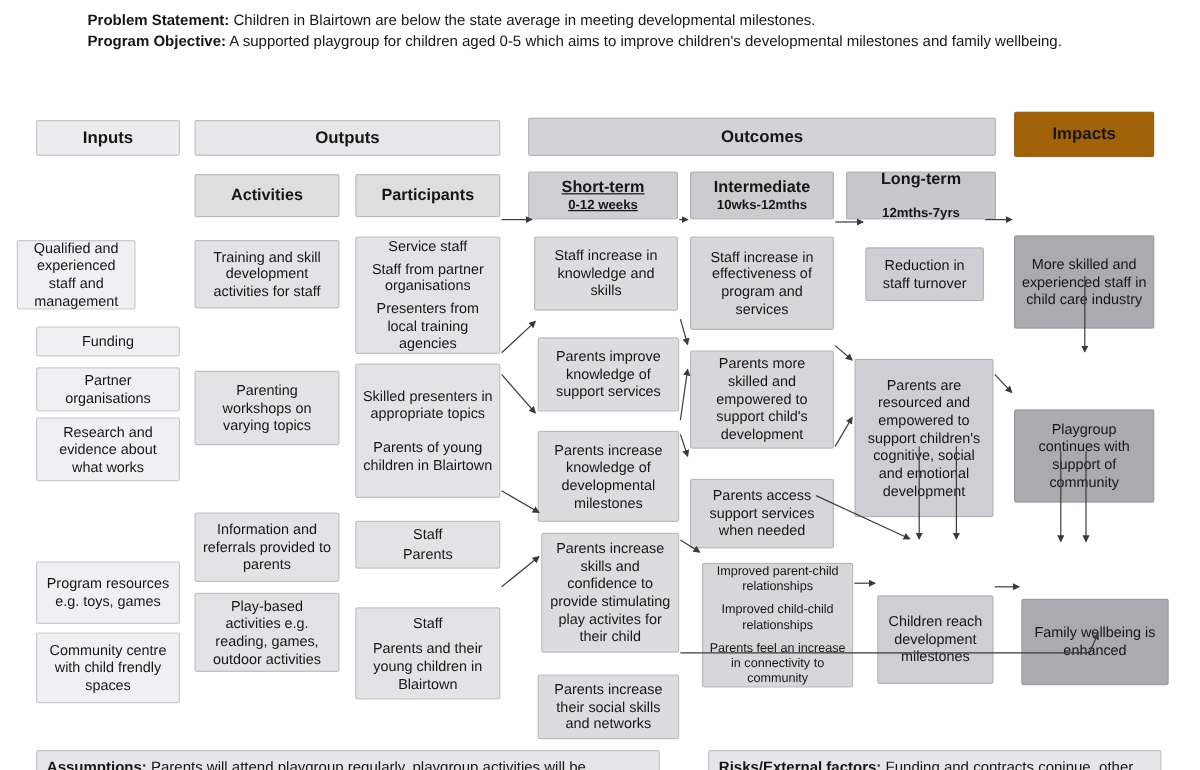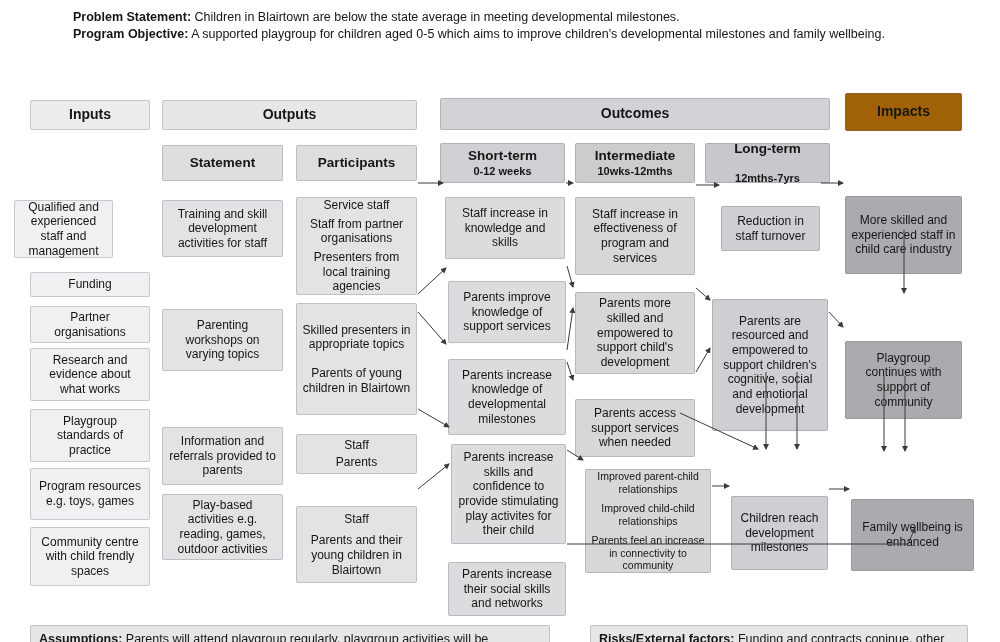--- a/index.html
+++ b/index.html
@@ -17,21 +17,21 @@
   .hdr2 { font-weight:bold; font-size:13.5px; }
   .sub  { font-weight:bold; font-size:11px; margin-top:1px; }
 
   .c-top-in  { background:#ececef; }
   .c-top-out { background:#e7e7ea; }
   .c-top-oc  { background:#d3d3d7; }
   .c-top-im  { background:#a16207; }
   .c-in      { background:#f0f0f3; }
   .c-acth    { background:#dededf; }
   .c-act     { background:#e3e3e6; }
-  .c-sth     { background:#d0d0d4; }
+  .c-sth     { background:#d0d0d4;text-decoration:underline; }
   .c-st      { background:#dcdcdf; }
   .c-inth    { background:#cccccf; }
   .c-int     { background:#d7d7da; }
   .c-lth     { background:#c8c8cc;gap:13px; }
   .c-lt      { background:#cfcfd3; }
   .c-imp     { background:#ababaf; }
   .c-foot    { background:#e6e6e9; }
 
   .lines { gap:4px;align-items:center; }
   .g2  { gap:2px; }
@@ -55,41 +55,40 @@
   <div class="topline" style="top:26px">
     <span class="bold">Program Objective:</span>
     <span>A supported playgroup for children aged 0-5 which aims to improve children's developmental milestones and family wellbeing.</span>
   </div>
 
   <div class="box c-top-in hdr" style="left:30px;top:55px;width:120px;height:30px">Inputs</div>
   <div class="box c-top-out hdr" style="left:162px;top:55px;width:255px;height:30px">Outputs</div>
   <div class="box c-top-oc hdr" style="left:440px;top:53px;width:390px;height:32px">Outcomes</div>
   <div class="box c-top-im hdr" style="left:845px;top:48px;width:117px;height:38px">Impacts</div>
 
-  <div class="box c-acth hdr2" style="left:162px;top:100px;width:121px;height:36px">Statement</div>
+  <div class="box c-acth hdr2" style="left:162px;top:100px;width:121px;height:36px">Activities</div>
   <div class="box c-acth hdr2" style="left:296px;top:100px;width:121px;height:36px">Participants</div>
 
   <div class="box c-sth" style="left:440px;top:98px;width:125px;height:40px">
     <div class="hdr2">Short-term</div>
     <div class="sub">0-12 weeks</div>
   </div>
   <div class="box c-inth" style="left:575px;top:98px;width:120px;height:40px">
     <div class="hdr2">Intermediate</div>
     <div class="sub">10wks-12mths</div>
   </div>
   <div class="box c-lth" style="left:705px;top:98px;width:125px;height:40px">
     <div class="hdr2">Long-term</div>
     <div class="sub">12mths-7yrs</div>
   </div>
 
   <div class="box c-in" style="left:14px;top:155px;width:99px;height:58px">Qualified and experienced staff and management</div>
   <div class="box c-in" style="left:30px;top:227px;width:120px;height:25px">Funding</div>
   <div class="box c-in" style="left:30px;top:261px;width:120px;height:37px">Partner organisations</div>
   <div class="box c-in" style="left:30px;top:303px;width:120px;height:53px">Research and evidence about what works</div>
-  <div class="box c-in" style="left:30px;top:364px;width:120px;height:53px">Playgroup standards of practice</div>
   <div class="box c-in" style="left:30px;top:423px;width:120px;height:52px">Program resources e.g. toys, games</div>
   <div class="box c-in" style="left:30px;top:482px;width:120px;height:59px">Community centre with child frendly spaces</div>
 
   <div class="box c-act" style="left:162px;top:155px;width:121px;height:57px">Training and skill development activities for staff</div>
   <div class="box c-act" style="left:162px;top:264px;width:121px;height:62px">Parenting workshops on varying topics</div>
   <div class="box c-act" style="left:162px;top:382px;width:121px;height:58px">Information and referrals provided to parents</div>
   <div class="box c-act" style="left:162px;top:449px;width:121px;height:66px">Play-based activities e.g. reading, games, outdoor activities</div>
 
   <div class="box c-act lines" style="left:296px;top:152px;width:121px;height:98px">
     <div>Service staff</div>

